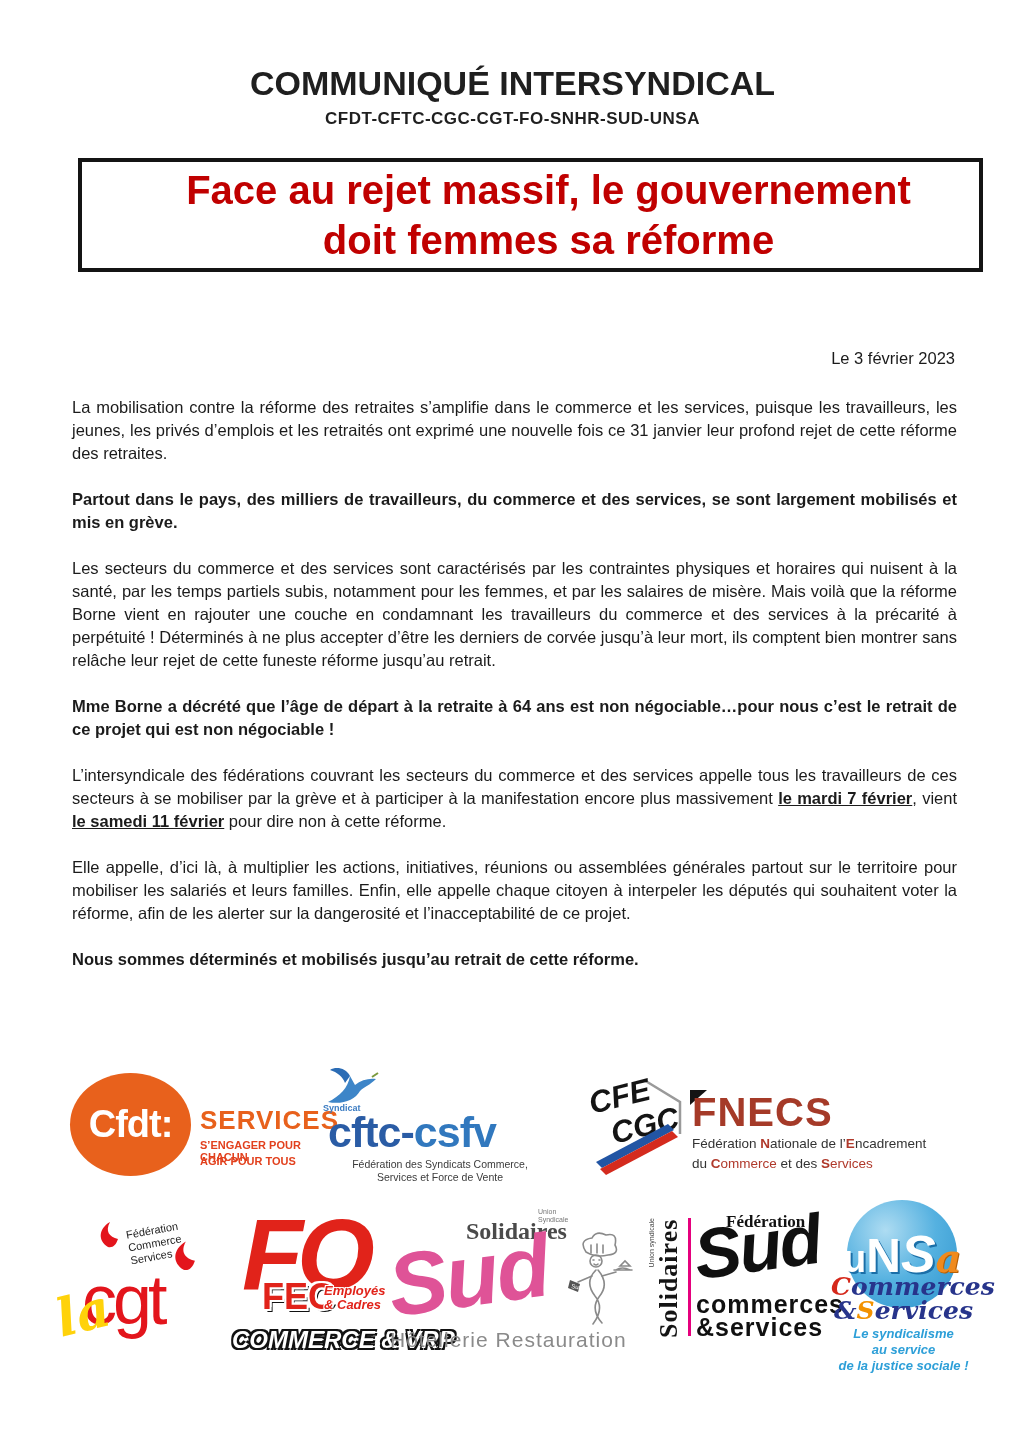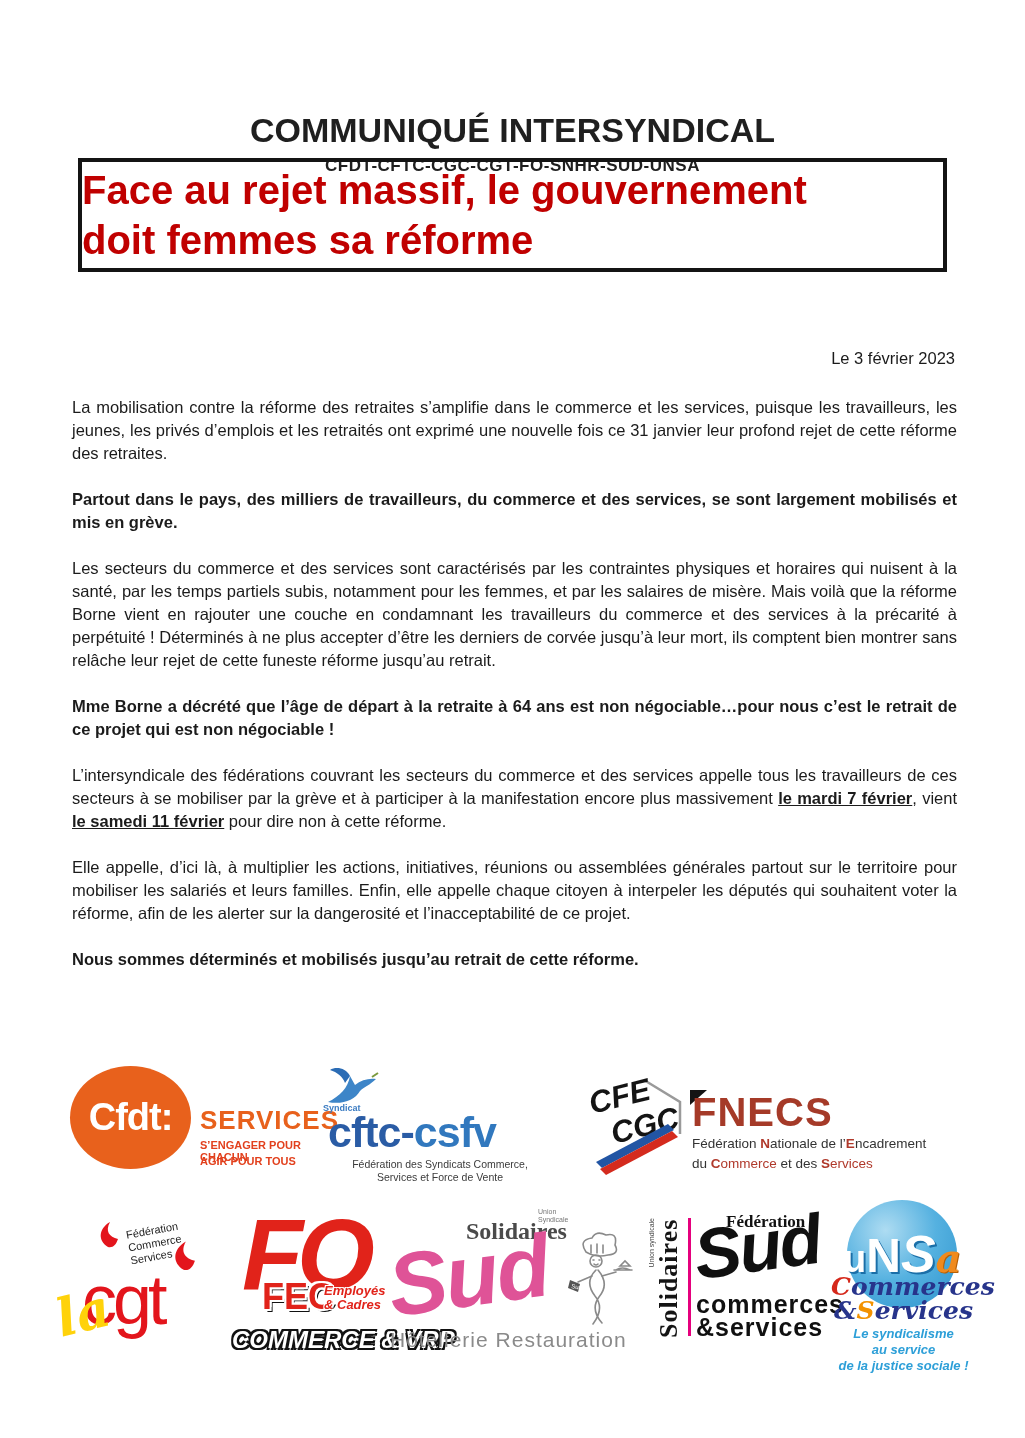--- a/index.html
+++ b/index.html
@@ -1,41 +1,41 @@
 <!DOCTYPE html>
 <html><head>
 <meta charset="utf-8">
 <style>
   html,body{margin:0;padding:0;background:#ffffff;}
   .page{position:relative;width:1025px;height:1438px;background:#fff;overflow:hidden;
         font-family:"Liberation Sans",sans-serif;color:#1b1b1b;}
 
   
-  .doc-header{position:absolute;top:64px;left:0;width:100%;text-align:center;margin-top:47px;}
+  .doc-header{position:absolute;top:64px;left:0;width:100%;text-align:center;}
   .doc-title{font-size:34px;font-weight:700;letter-spacing:0px;color:#1f1f1f;}
   .doc-subtitle{font-size:17px;font-weight:700;color:#1f1f1f;margin-top:6px;letter-spacing:0.5px;}
 
   
   .banner{position:absolute;left:78px;top:158px;width:861px;height:106px;border:4px solid #141414;
-          display:flex;flex-direction:column;justify-content:center;}
+          display:flex;flex-direction:column;align-items:center;justify-content:center;padding-left:36px;}
   .banner div{font-size:40px;font-weight:700;color:#C00000;line-height:50px;}
 
   
   .date-line{position:absolute;top:349px;right:70px;font-size:16.5px;color:#1b1b1b;}
   .body-text{position:absolute;left:72px;top:396px;width:885px;font-size:16.5px;line-height:23px;
              text-align:justify;}
   .body-text p{margin:0 0 23px 0;}
   .body-text p.b{font-weight:700;}
   .body-text .bu{font-weight:700;text-decoration:underline;}
 
   
   .logo{position:absolute;}
 
   
-  .cfdt-circle{position:absolute;left:0;top:3px;width:121px;height:103px;border-radius:50%;
+  .cfdt-circle{position:absolute;left:0;top:10px;width:121px;height:103px;border-radius:50%;
                background:#E8611C;display:flex;align-items:center;justify-content:center;}
   .cfdt-mark{color:#fff;font-size:38px;font-weight:900;letter-spacing:-1px;}
   .cfdt-name{position:absolute;left:130px;top:42px;font-size:26px;font-weight:900;color:#E8611C;letter-spacing:1px;}
   .cfdt-tag{position:absolute;left:130px;font-size:11px;font-weight:800;color:#E2401D;letter-spacing:0px;}
 
   
   .cftc-syndicat{position:absolute;left:3px;top:37px;font-size:9px;font-weight:700;color:#3A7BC2;}
   .cftc-name{position:absolute;left:8px;top:42px;font-size:43px;font-weight:900;letter-spacing:-1px;color:#2A5CA5;}
   .cftc-name .lt{color:#3178BE;}
   .cftc-sub{position:absolute;left:10px;top:92px;width:220px;text-align:center;font-size:10.5px;color:#3b3b3b;line-height:13px;}

